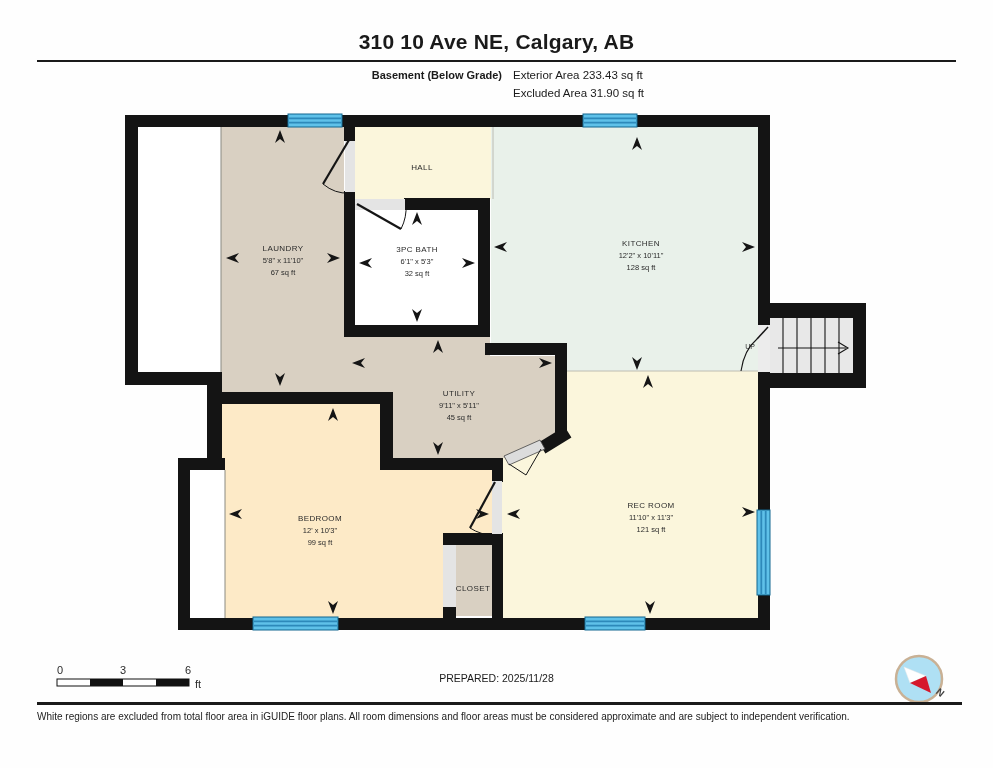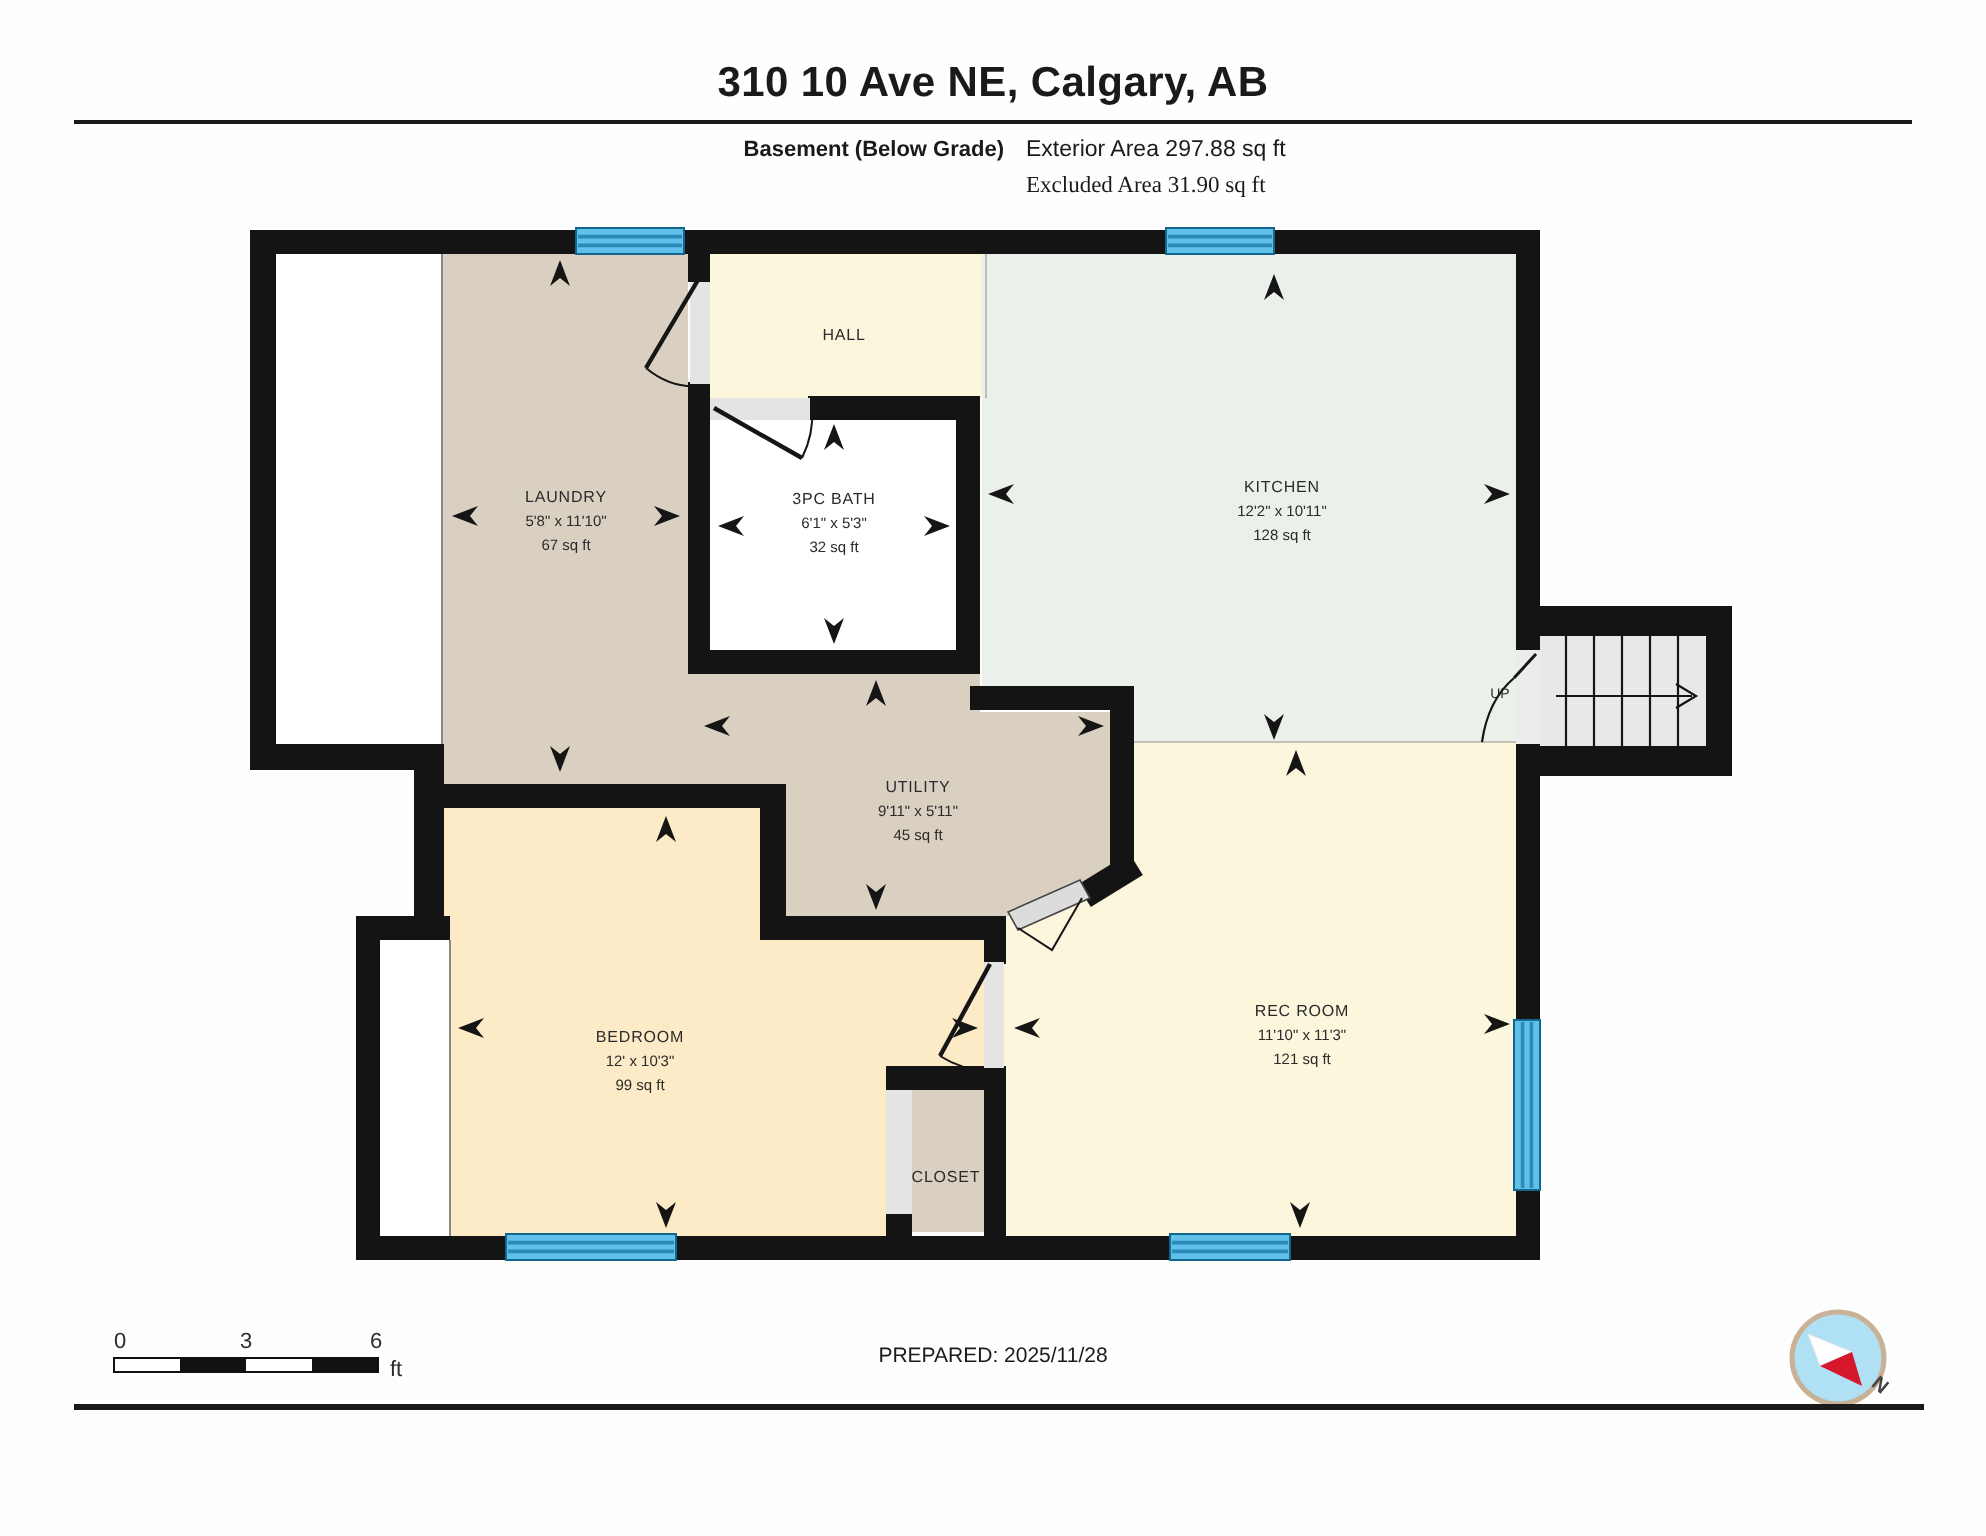--- a/index.html
+++ b/index.html
@@ -8,40 +8,40 @@
     font-family:"Liberation Sans","DejaVu Sans",sans-serif;color:#1a1a1a;overflow:hidden;
   }
   .title{position:absolute;left:0;right:0;top:30px;text-align:center;
     font-size:21px;font-weight:bold;letter-spacing:.2px;}
   .rule{position:absolute;background:#1a1a1a;}
   .rule-top{left:37px;top:60px;width:919px;height:2px;}
   .rule-bottom{left:37px;top:702px;width:925px;height:3px;}
   .floor-label{position:absolute;left:270px;top:69px;width:232px;text-align:right;
     font-size:11px;font-weight:bold;}
   .area-line{position:absolute;left:513px;font-size:11.5px;}
-  .area-ext{top:69px;} .area-exc{top:87px;font-family:Liberation Serif, serif;}
+  .area-ext{top:69px;} .area-exc{top:87px;}
   .prepared{position:absolute;left:0;right:0;top:672px;text-align:center;font-size:10.5px;}
   .disclaimer{position:absolute;left:37px;top:711px;width:930px;font-size:10px;color:#222;}
   svg text{font-family:"Liberation Sans","DejaVu Sans",sans-serif;fill:#2b2b2b;}
   .room-name{font-size:8px;letter-spacing:.4px;}
   .room-dims{font-size:7.5px;}
   .scale-num{font-size:11px;}
   .up-label{font-size:7px;}
   .closet-label{font-size:8px;letter-spacing:.4px;}
   .north-label{font-size:10px;font-weight:bold;fill:#444;}
 </style>
 </head>
 <body>
 
 <div class="page">
 
   <div class="title">310 10 Ave NE, Calgary, AB</div>
   <div class="rule rule-top"></div>
   <div class="floor-label">Basement (Below Grade)</div>
-  <div class="area-line area-ext">Exterior Area 297.88 sq ft</div>
+  <div class="area-line area-ext">Exterior Area 233.43 sq ft</div>
   <div class="area-line area-exc">Excluded Area 31.90 sq ft</div>
 
   <svg width="993" height="768" viewBox="0 0 993 768" style="position:absolute;left:0;top:0">
 
     <g>
       <rect x="138" y="127" width="82" height="245" fill="#ffffff"></rect>
       <rect x="190" y="470" width="35" height="148" fill="#ffffff"></rect>
       <path d="M221,127 H344 V337 H490 V356 H567 V436 L543,451 L505,463 V470 H393 V404 H221 Z" fill="#d9d0c2"></path>
       <rect x="352" y="127" width="141" height="72" fill="#fbf6dc"></rect>
       <rect x="355" y="210" width="123" height="115" fill="#ffffff"></rect>
@@ -243,14 +243,15 @@
     <g>
       <circle cx="919" cy="679" r="23" fill="#afe0f4" stroke="#c9b195" stroke-width="2.5"></circle>
       <polygon points="904,667 926,676 910,683" fill="#ffffff" stroke="#e8e8e8" stroke-width="0.5"></polygon>
       <polygon points="926,676 910,683 931,693" fill="#d6182c"></polygon>
       <text class="north-label" transform="translate(938,695) rotate(40)" text-anchor="middle">N</text>
     </g>
   </svg>
 
   <div class="prepared">PREPARED: 2025/11/28</div>
   <div class="rule rule-bottom"></div>
+  <div class="disclaimer">White regions are excluded from total floor area in iGUIDE floor plans. All room dimensions and floor areas must be considered approximate and are subject to independent verification.</div>
 
 </div>
 
 </body></html>

